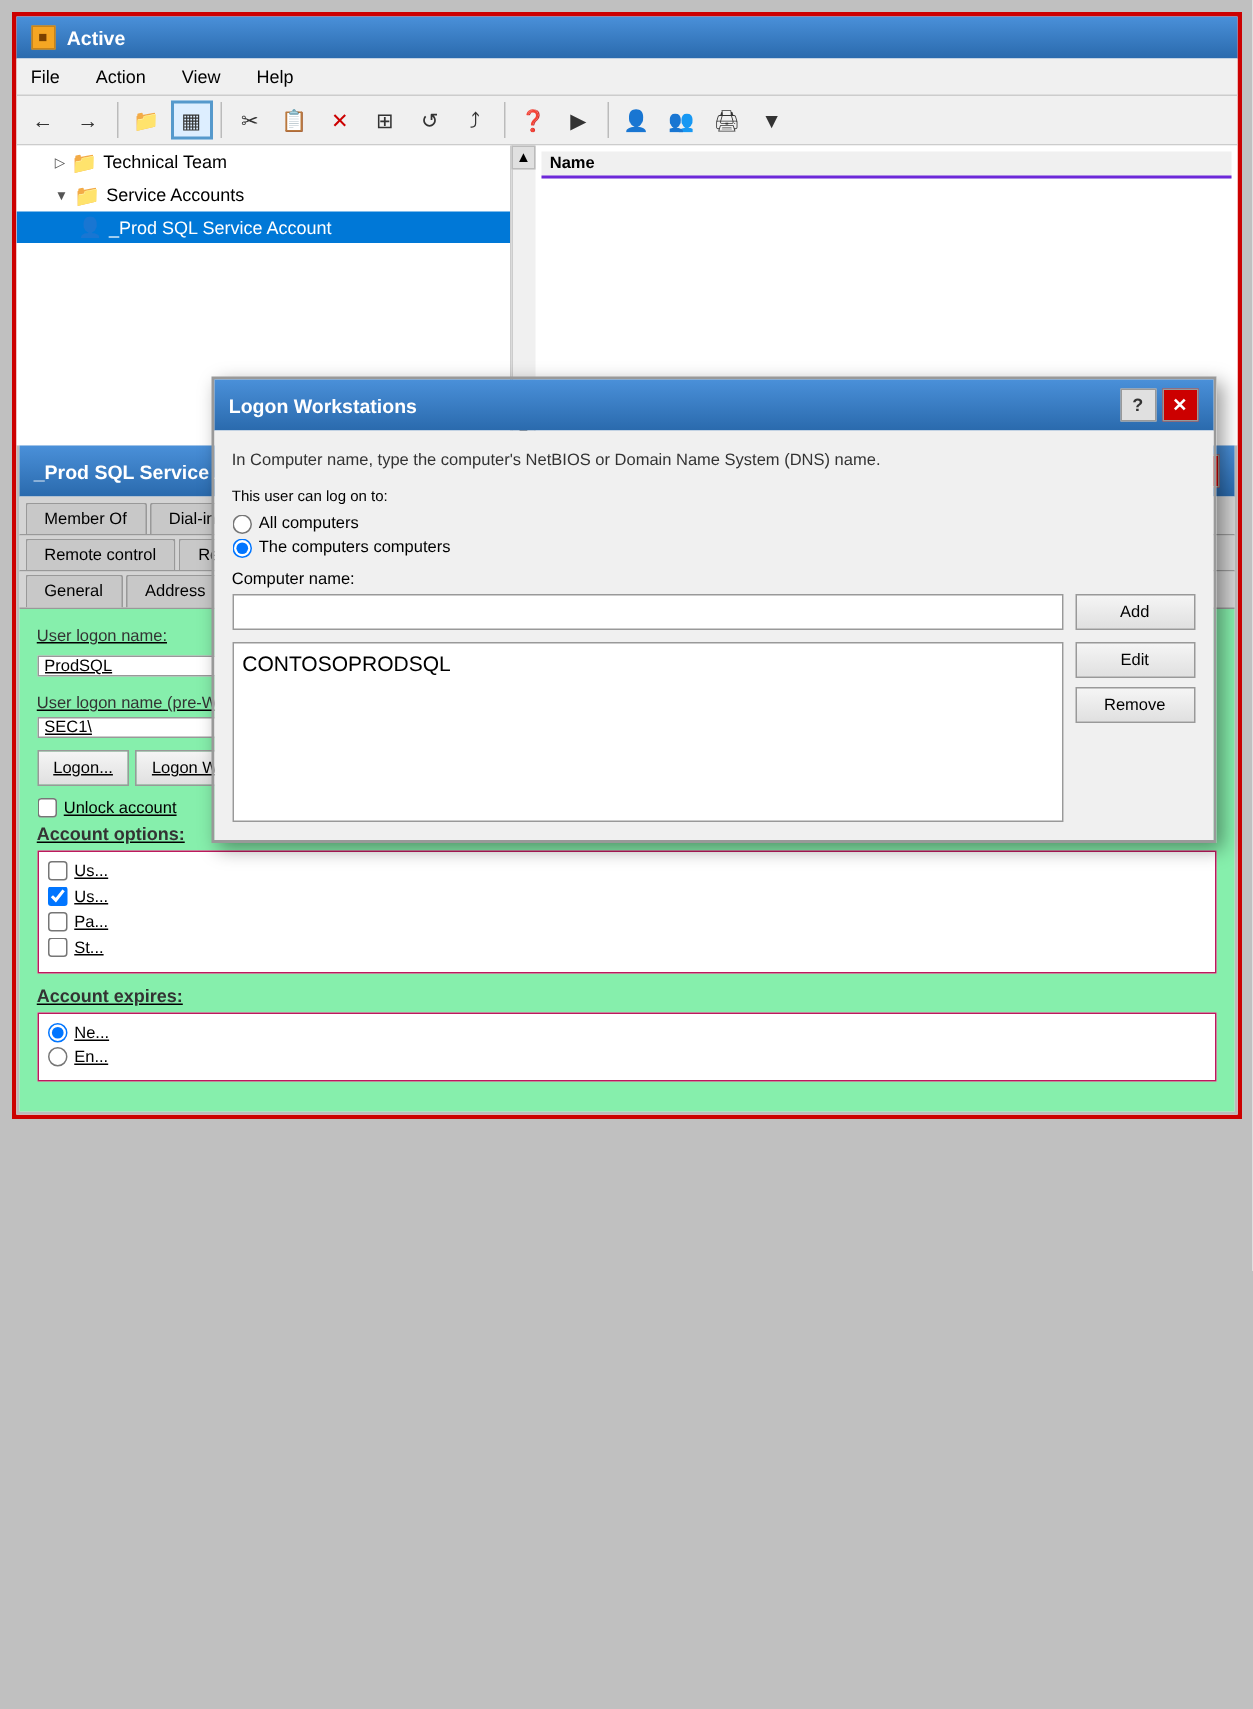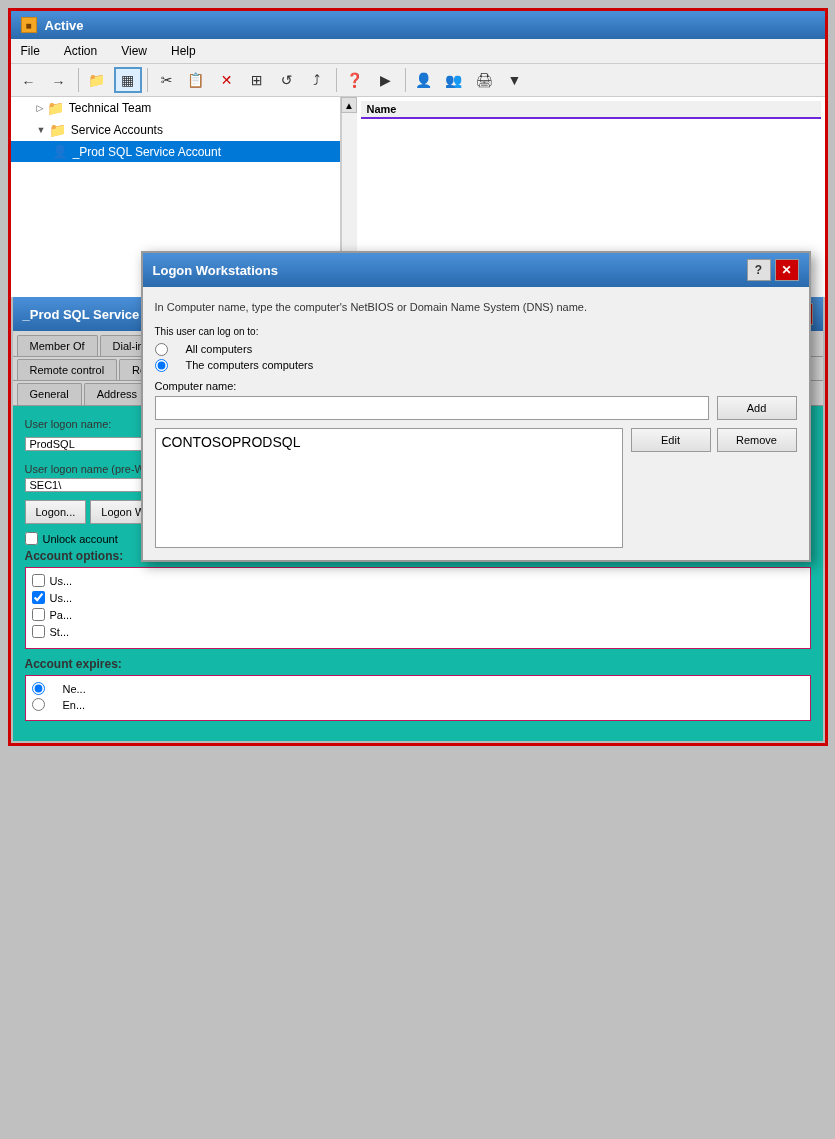--- a/index.html
+++ b/index.html
@@ -184,21 +184,22 @@
     }
     .tab.active {
       background: #f0f0f0;
       border-bottom: 1px solid #f0f0f0;
       z-index: 1;
       font-weight: normal;
     }
 
     .dialog-content {
       padding: 12px;
-      background: #14b8a6;
+      background: #86efac;
+      text-decoration: underline;
     }
 
     .field-label {
       font-size: 11px;
       margin-bottom: 3px;
       color: #333;
     }
     .field-row {
       display: flex;
       align-items: center;
@@ -242,21 +243,21 @@
     .section-label {
       font-size: 12px;
       font-weight: bold;
       margin-bottom: 4px;
       color: #333;
     }
 
     .radio-row {
       display: flex;
       align-items: center;
-      gap: 18px;
+      gap: 5px;
       margin-bottom: 3px;
       font-size: 11px;
     }
 
     
     .logon-dialog-overlay {
       position: absolute;
       top: 240px;
       left: 130px;
       width: 670px;
@@ -297,21 +298,21 @@
     .computer-list-box {
       flex: 1;
       border: 1px solid #999;
       background: white;
       min-height: 120px;
       font-size: 14px;
       padding: 4px;
     }
     .computer-list-buttons {
       display: flex;
-      flex-direction: row;
+      flex-direction: column;
       gap: 6px;
       justify-content: flex-start;
     }
   </style>
 </head>
 <body>
 
 <div class="outer-frame">
 
   <div class="title-bar">

